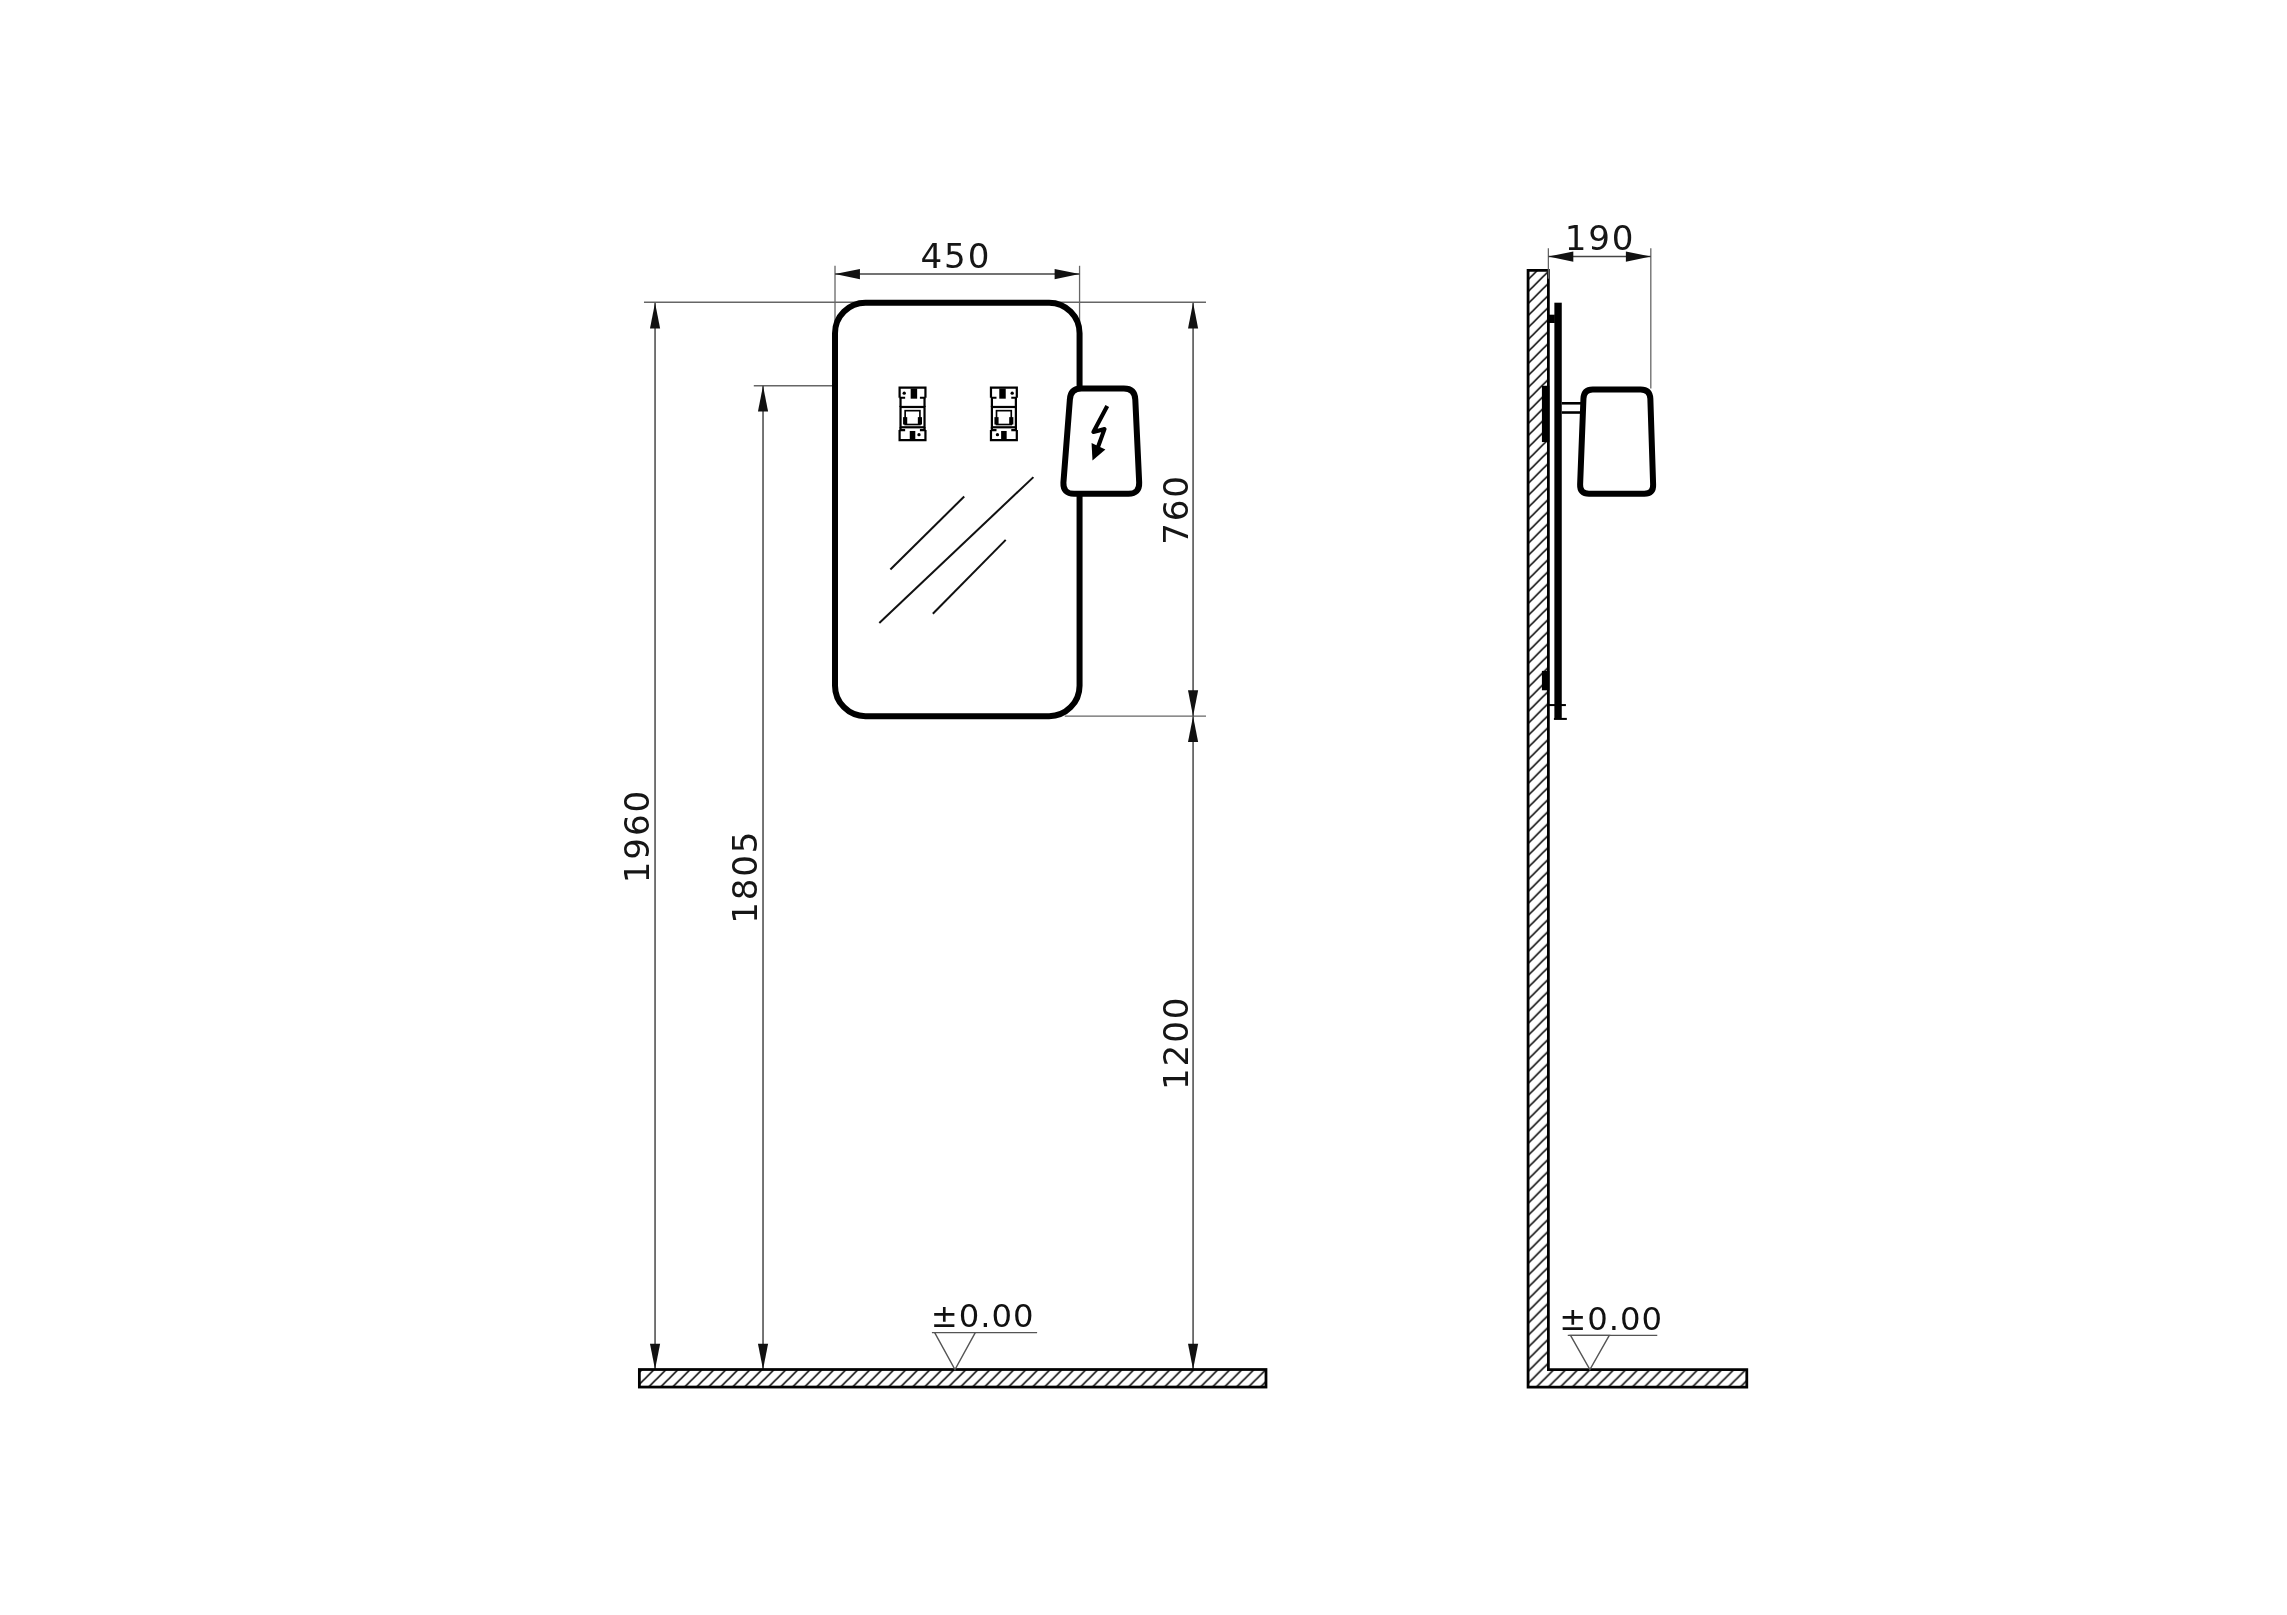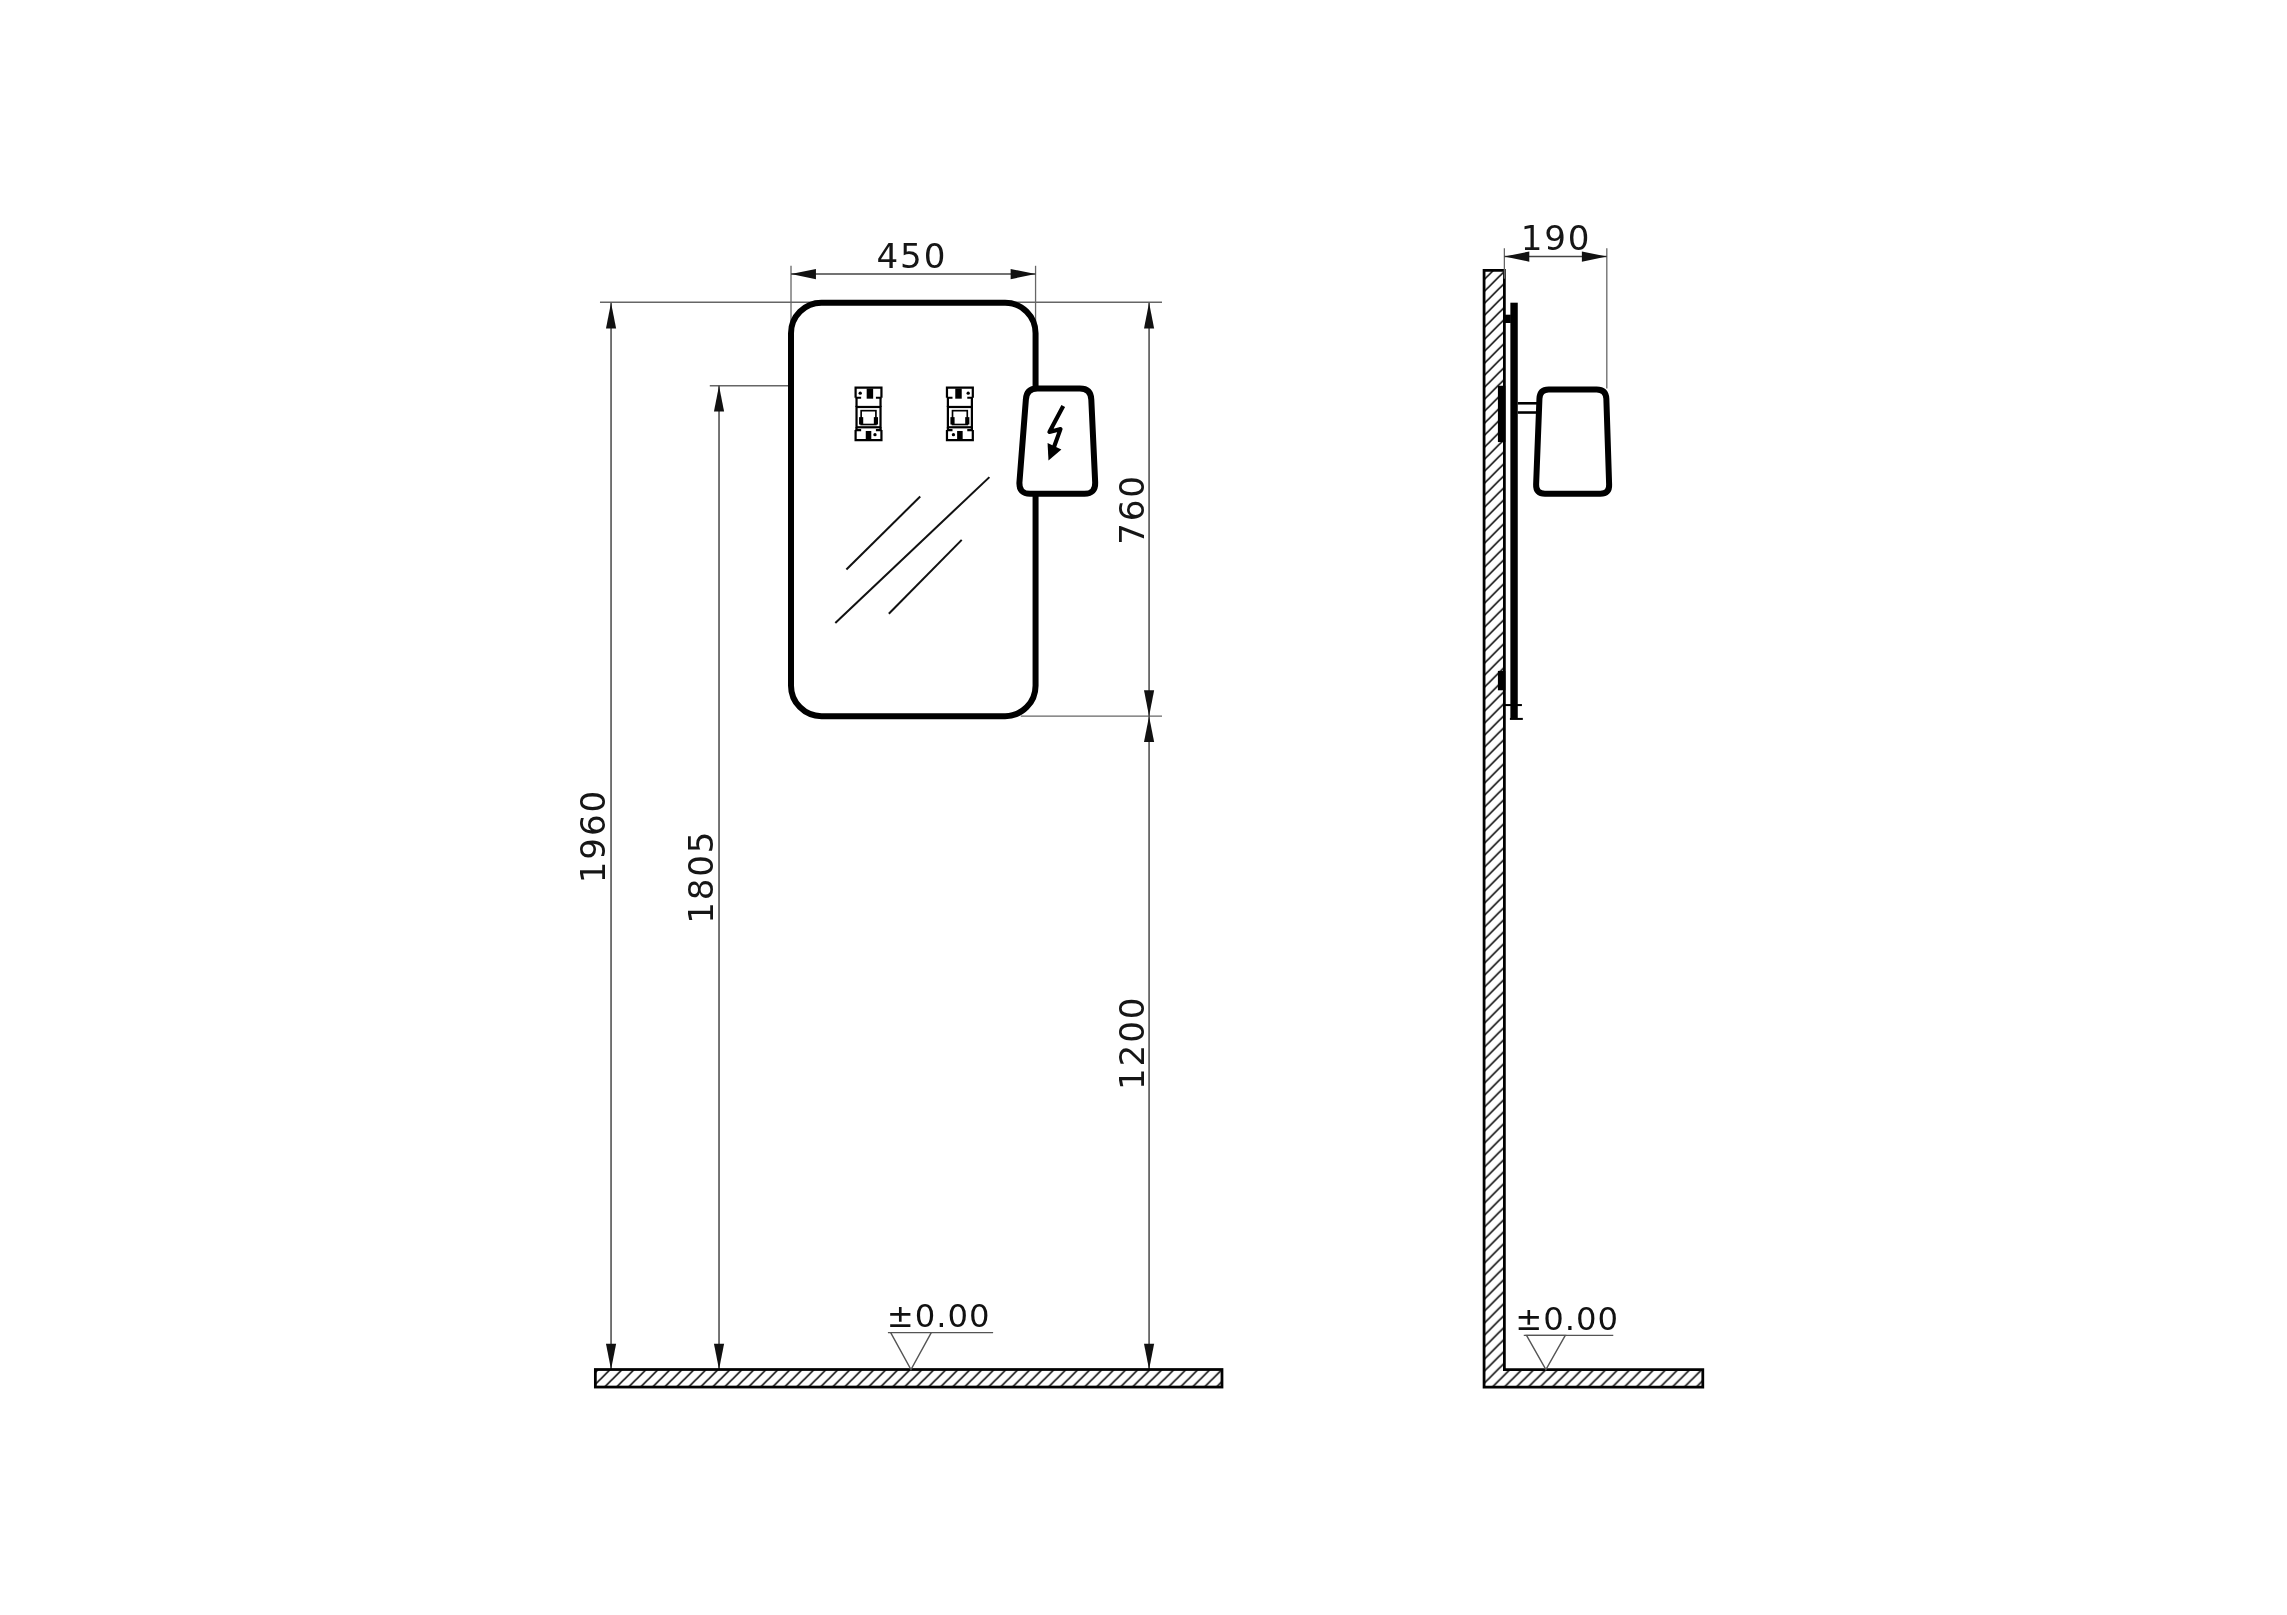--- a/index.html
+++ b/index.html
@@ -1,20 +1,21 @@
 <!DOCTYPE html>
 <html style="font-size:14.8px"><head>
 <meta charset="utf-8">
 <style>
   html,body{margin:0;padding:0;background:#ffffff;}
   #canvas{
     position:relative;
     width:1992px;height:1615px;
     background:#ffffff;
     font-family:"DejaVu Sans", sans-serif;
+    margin-left:44px;
   }
   svg{display:block;}
   .dim-text{
     font-family:"DejaVu Sans", sans-serif;
     font-size:37px;
     letter-spacing:2px;
     fill:#161616;
   }
   .level-text{
     font-family:"DejaVu Sans", sans-serif;

